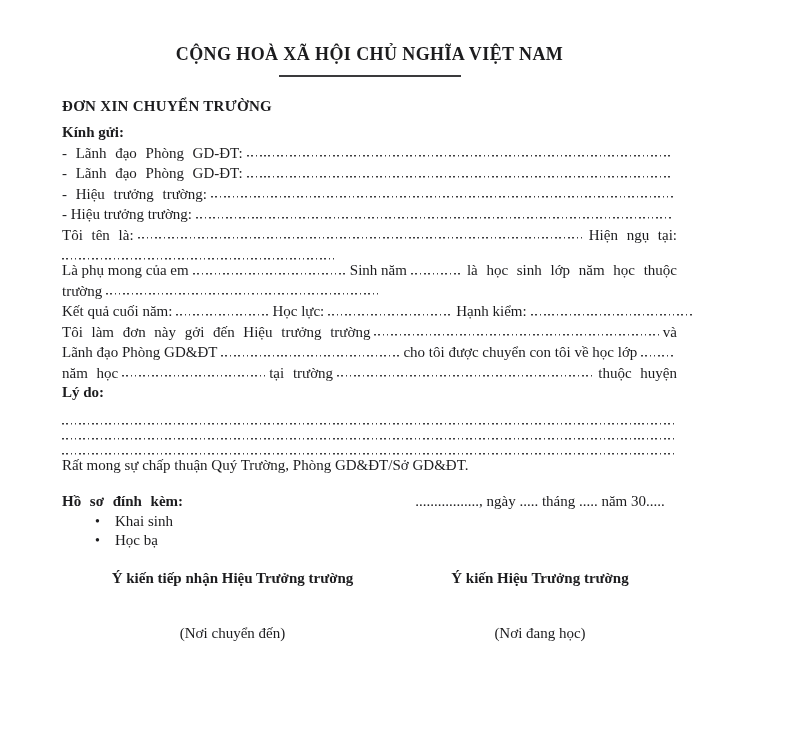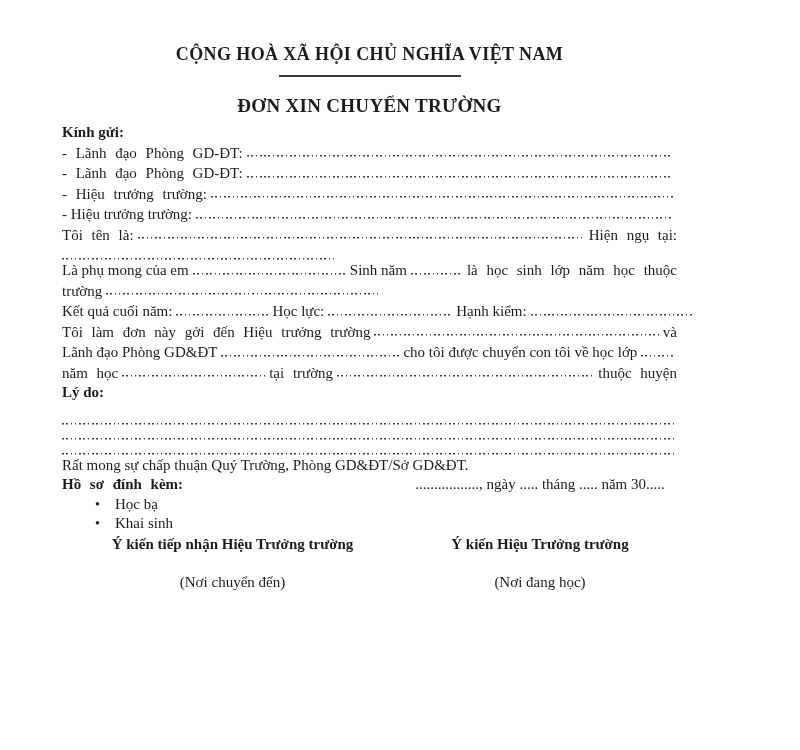--- a/index.html
+++ b/index.html
@@ -13,41 +13,41 @@
     font-family: "Liberation Serif", "DejaVu Serif", serif;
     font-size: 15px;
     padding: 42px 55px 0 62px;
     overflow: hidden;
   }
   
   .hdr { text-align: center; }
   .hdr .national { font-size: 18px; font-weight: bold; letter-spacing: 0.4px; line-height: 24px; }
   .hdr .motto    { font-size: 15.5px; font-weight: bold; line-height: 22px; }
   .hdr .rule     { width: 182px; height: 2px; background: #3a3a3c; margin: 9px auto 0 auto; }
-  .form-title    { text-align: center; font-size: 19px; font-weight: bold; letter-spacing: 0.3px; margin-top: 17px; line-height: 24px; }
+  .form-title    { text-align: left; font-size: 15px; font-weight: bold; letter-spacing: 0.3px; margin-top: 17px; line-height: 24px; }
   
   .body-block { margin-top: 5px; }
   .line { display: flex; align-items: baseline; line-height: 19.5px; white-space: nowrap; }
   .line > span { flex: 0 0 auto; }
   .b   { font-weight: bold; }
   .wsp { word-spacing: 0.33em; }
   
   .dots {
     display: inline-block;
     height: 15px;
     margin: 0 4px;
     background-image: repeating-linear-gradient(to right, #3d3d3f 0, #3d3d3f 1.6px, transparent 1.6px, transparent 4.3px);
     background-size: 100% 1.5px;
     background-repeat: no-repeat;
     background-position: left bottom 1px;
   }
   .grow { flex: 1 1 auto !important; }
   
   .cols { display: grid; grid-template-columns: 341px 1fr; }
-  .cols .c { line-height: 19.5px; }
+  .cols .c { line-height: 19.5px; margin-top: 17px; }
   .center { text-align: center; }
   .bullets { padding-left: 33px; }
   .bullet-item { line-height: 19.5px; display: flex; align-items: baseline; }
   .bullet-item::before { content: "\2022"; flex: 0 0 20px; font-size: 14px; }
   .note-row { margin-top: 19px; }
 </style>
 </head>
 <body>
 
 <div class="page">
@@ -144,24 +144,24 @@
 
     <div class="line">
       <span>Rất mong sự chấp thuận Quý Trường, Phòng GD&amp;ĐT/Sở GD&amp;ĐT.</span>
     </div>
 
     <div class="cols">
       <div class="c">
         <div class="b wsp">Hồ sơ đính kèm:</div>
         <div class="bullets">
           <div class="bullet-item">
-            <span>Học bạ</span>
+            <span>Khai sinh</span>
           </div>
           <div class="bullet-item">
-            <span>Khai sinh</span>
+            <span>Học bạ</span>
           </div>
         </div>
       </div>
       <div class="c center">
         <div>................., ngày ..... tháng ..... năm 30.....</div>
       </div>
     </div>
 
     <div class="cols" style="margin-top:1px;">
       <div class="c center b">Ý kiến tiếp nhận Hiệu Trưởng trường</div>

